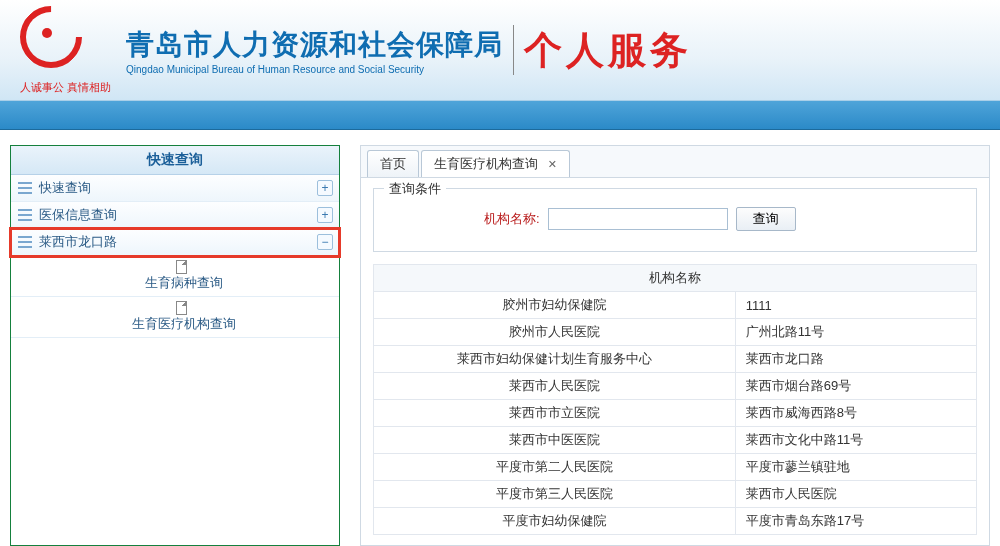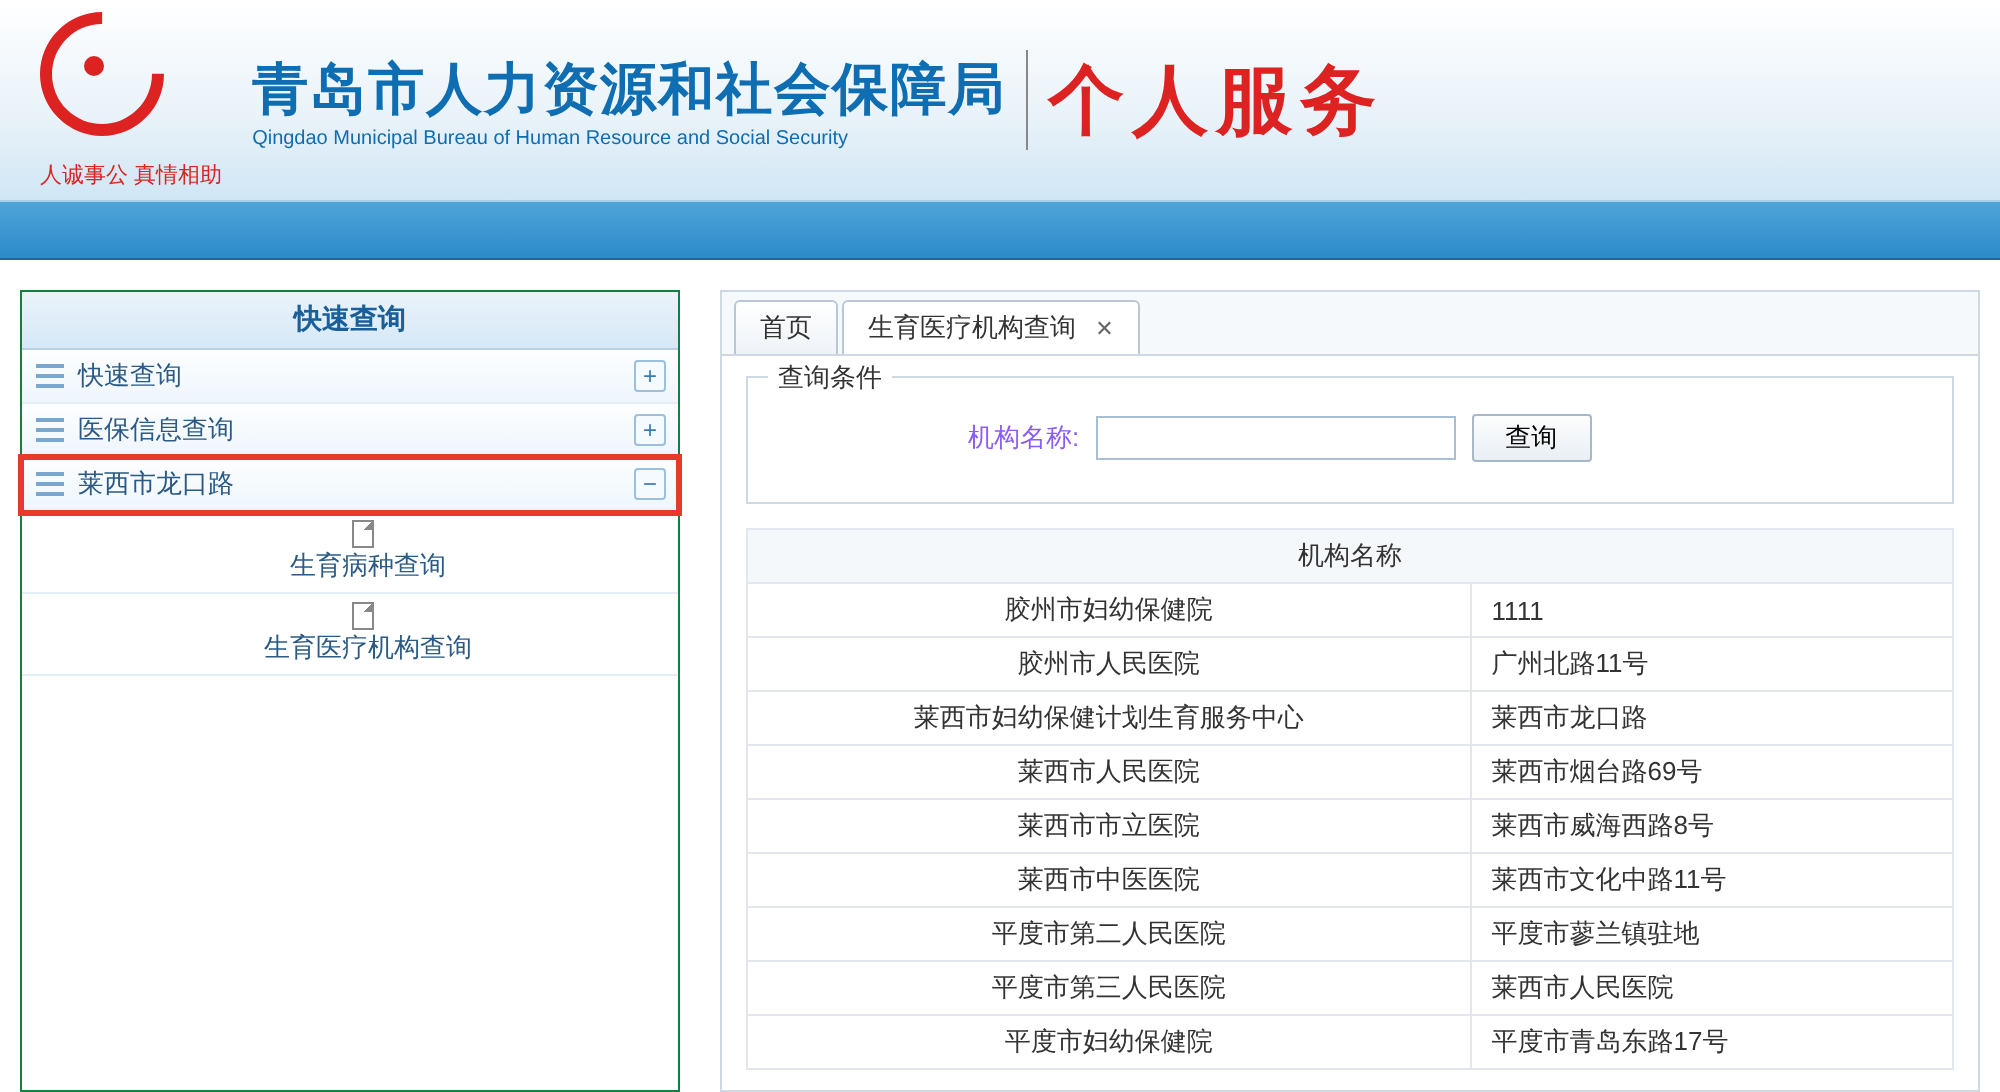--- a/index.html
+++ b/index.html
@@ -213,21 +213,21 @@
       background: #fff;
       padding: 0 5px;
       color: #333;
       font-size: 13px;
     }
     .frm-row {
       display: flex;
       align-items: center;
       gap: 8px;
     }
-    .lbl { margin-left: 90px; color: #8b5cf6; }
+    .lbl { margin-left: 90px; color: #b91c1c; }
     .txt-input {
       width: 180px;
       height: 22px;
       border: 1px solid #a9bfd3;
       padding: 0 4px;
     }
     .btn {
       padding: 2px 16px;
       border: 1px solid #a7b8c9;
       background: linear-gradient(to bottom, #fdfdfd, #e9eff5);

